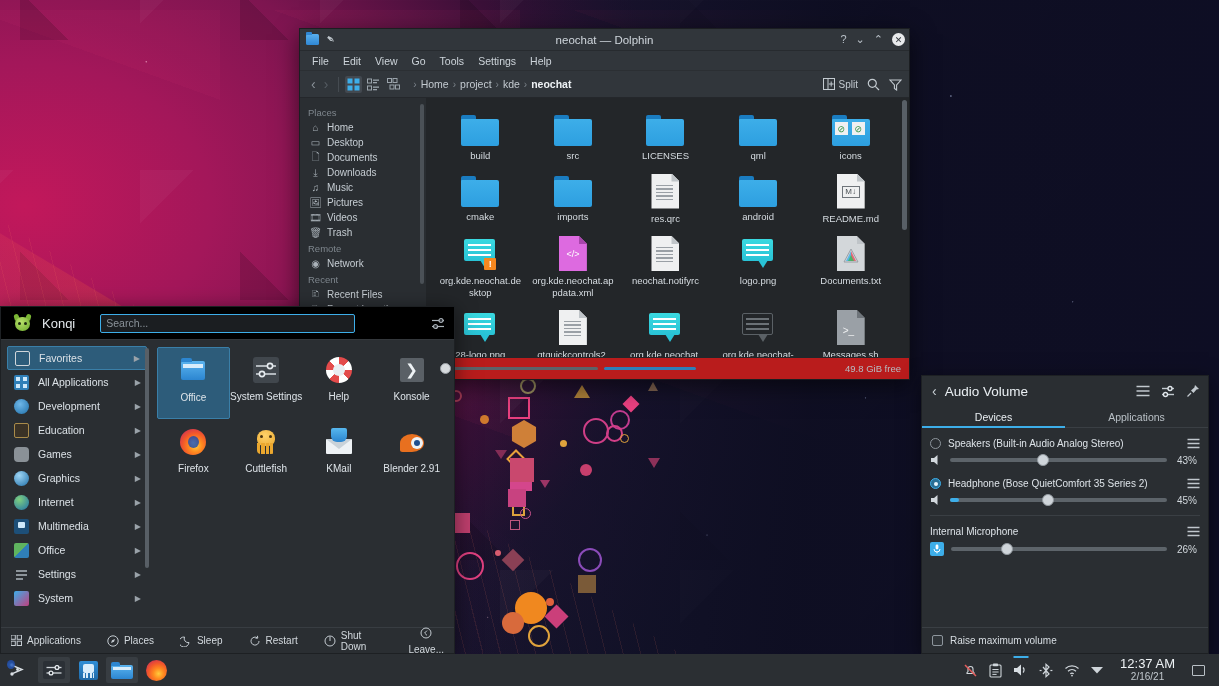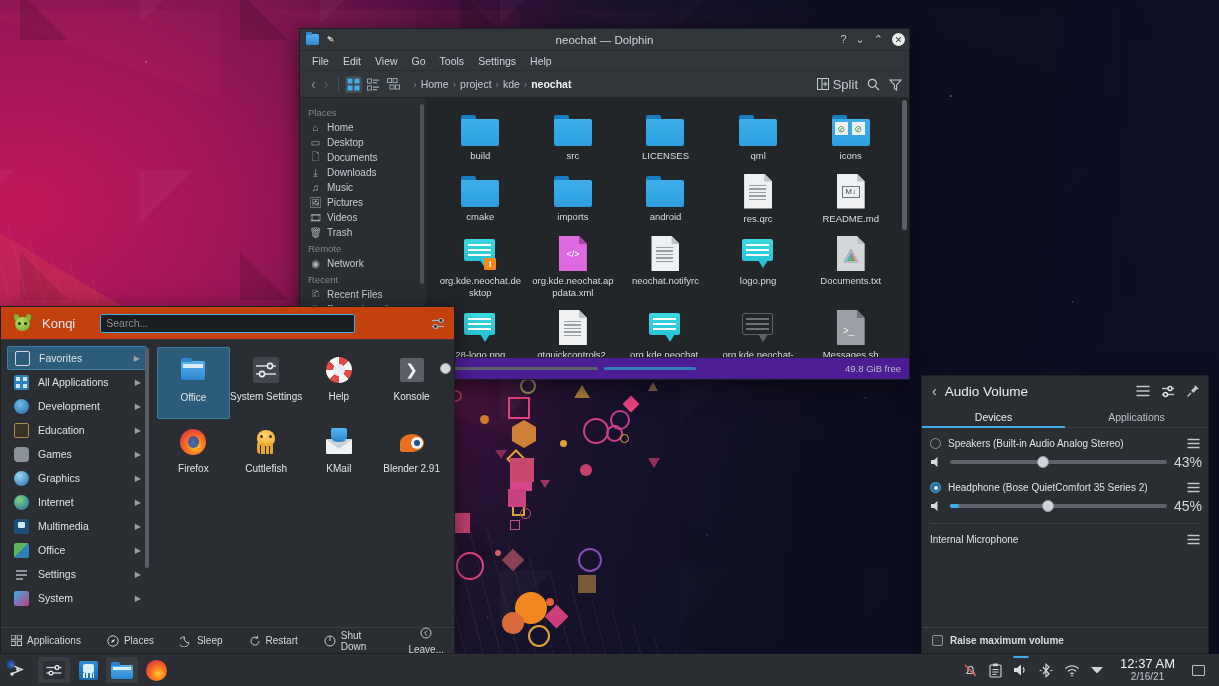--- a/index.html
+++ b/index.html
@@ -127,21 +127,21 @@
   .viewbtn {
     width: 17px; height: 17px; display: flex; align-items: center; justify-content: center;
     margin-right: 3px; border-radius: 2px;
   }
   .viewbtn.active { background: #434950; }
   .bc { display: flex; align-items: center; margin-left: 4px; }
   .bc-sep { color: #7b838a; font-size: 10px; padding: 0 4px; }
   .bc-item { color: #c3cad0; font-size: 10.5px; }
   .bc-item.cur { color: #eef2f5; font-weight: bold; }
   .tb-right2 { margin-left: auto; display: flex; align-items: center; gap: 9px; }
-  .split-btn { display: flex; align-items: center; gap: 4px; color: #c3cad0; font-size: 13px; }
+  .split-btn { display: flex; align-items: center; gap: 4px; color: #c3cad0; font-size: 10px; }
 
   .dbody { flex: 1; display: flex; min-height: 0; background: #232629; }
   .places {
     width: 126px; background: #2a2e32; padding: 6px 0 0 0;
     position: relative; overflow: hidden; flex-shrink: 0;
   }
   .pl-head { color: #7e868d; font-size: 9.5px; padding: 3px 0 2px 8px; }
   .pl-item { display: flex; align-items: center; gap: 6px; padding: 2px 0 2px 10px; color: #c6cdd3; font-size: 10px; }
   .pl-ico { width: 11px; height: 11px; display: flex; align-items: center; justify-content: center; color: #aab2b9; font-size: 10px; }
   .pl-scroll {
@@ -207,42 +207,42 @@
   .ic-bubble .badge {
     position: absolute; right: 1px; bottom: 1px; width: 12px; height: 12px;
     background: #f5871f; color: #fff; font-size: 9px; font-weight: bold;
     display: flex; align-items: center; justify-content: center; border-radius: 1px;
   }
   .ic-bubble.outline .bub { background: none; border: 1.5px solid #5b6166; }
   .ic-bubble.outline .tail { border-top-color: #5b6166; }
   .ic-bubble.outline .bl { background: repeating-linear-gradient(#6b7176 0 2px, transparent 2px 5px); }
 
   .dstatus {
-    height: 22px; background: #4c1d95; border-top: 1px solid #22262a;
+    height: 22px; background: #b91c1c; border-top: 1px solid #22262a;
     display: flex; align-items: center; padding: 0 8px; gap: 10px;
   }
   .dstatus .txt { color: #b6bdc3; font-size: 9.5px; white-space: nowrap; }
   .zoomslider { flex: 1; display: flex; align-items: center; justify-content: center; gap: 0; position: relative; max-width: 290px; }
   .zs-track-l { height: 3px; width: 35px; background: #2f7fb8; border-radius: 2px; }
   .zs-track-r { height: 3px; flex: 1; background: #5c6369; border-radius: 2px; }
   .zs-handle {
     width: 11px; height: 11px; border-radius: 50%;
     background: #d6dadd; border: 1px solid #9aa0a6; margin: 0 -1px; z-index: 2;
   }
   .zs-line2 { height: 3px; width: 92px; background: #2f7fb8; border-radius: 2px; margin-left: 6px; }
   .dstatus .free { color: #b6bdc3; font-size: 9.5px; margin-left: auto; white-space: nowrap; }
   .dscroll {
     position: absolute; right: 2px; top: 2px; width: 5px; height: 130px;
     background: #585f66; border-radius: 3px;
   }
 
   
   #kickoff {
     position: absolute; left: 0; top: 306px; width: 455px; height: 348px;
-    background: #c2410c; border: 1px solid #1d2023;
+    background: #000000; border: 1px solid #1d2023;
     box-shadow: 0 4px 20px rgba(0,0,0,0.5);
     display: flex; flex-direction: column;
   }
   .k-head {
     height: 33px; display: flex; align-items: center; gap: 10px;
     padding: 0 8px 0 12px; border-bottom: 1px solid #34383c;
   }
   .k-avatar {
     width: 19px; height: 19px; position: relative; flex-shrink: 0;
   }
@@ -345,23 +345,23 @@
   .a-mic-btn {
     width: 14px; height: 14px; background: #3daee9; border-radius: 2px;
     display: flex; align-items: center; justify-content: center; font-size: 9px; color: #fff;
   }
   .a-track { flex: 1; height: 4px; background: #5d646a; border-radius: 2px; position: relative; }
   .a-track .fill { position: absolute; left: 0; top: 0; bottom: 0; background: #3daee9; border-radius: 2px; }
   .a-track .knob {
     position: absolute; top: 50%; transform: translate(-50%, -50%);
     width: 12px; height: 12px; border-radius: 50%; background: #cfd5da; border: 1px solid #949ba1;
   }
-  .a-pct { color: #d2d8dd; font-size: 14px; width: 26px; text-align: center; }
+  .a-pct { color: #d2d8dd; font-size: 10px; width: 26px; text-align: center; }
   .a-sep { height: 1px; background: #3a3f44; margin: 9px 0 8px; }
-  .a-foot { height: 26px; border-top: 1px solid #3a3f44; display: flex; align-items: center; padding: 0 10px; gap: 7px; font-weight: bold; }
+  .a-foot { height: 26px; border-top: 1px solid #3a3f44; display: flex; align-items: center; padding: 0 10px; gap: 7px; }
   .a-check { width: 11px; height: 11px; border: 1px solid #8d959c; border-radius: 2px; background: #2f3438; }
   .a-checklbl { color: #d7dde2; font-size: 10px; }
 
   
   #panel {
     position: absolute; left: 0; bottom: 0; width: 1219px; height: 32px;
     background: #2b2f33; display: flex; align-items: center;
   }
   .p-launcher { width: 36px; height: 32px; display: flex; align-items: center; justify-content: center; }
   .p-tasks { display: flex; align-items: center; gap: 2px; padding-left: 2px; }
@@ -633,33 +633,33 @@
             <div class="fname">cmake</div>
           </div>
           <div class="fitem">
             <div class="ic-folder">
                 <div class="tab"></div>
                 <div class="body"></div>
               </div>
             <div class="fname">imports</div>
           </div>
           <div class="fitem">
-            <div class="ic-folder">
-                <div class="tab"></div>
-                <div class="body"></div>
-              </div>
-            <div class="fname">android</div>
-          </div>
-          <div class="fitem">
             <div class="ic-doc">
                 <div class="pg"></div>
                 <div class="fold"></div>
                 <div class="lines"></div>
               </div>
             <div class="fname">res.qrc</div>
+          </div>
+          <div class="fitem">
+            <div class="ic-folder">
+                <div class="tab"></div>
+                <div class="body"></div>
+              </div>
+            <div class="fname">android</div>
           </div>
           <div class="fitem">
             <div class="ic-doc">
               <div class="pg"></div>
                 <div class="fold"></div>
               <div style="position:absolute;left:5px;top:12px;width:18px;height:12px;border:1px solid #6e747a;display:flex;align-items:center;justify-content:center;font-size:8px;color:#4a5055;">M↓</div>
             </div>
             <div class="fname">README.md</div>
           </div>
 
@@ -1088,20 +1088,34 @@
       <div class="a-dev">
         <div class="a-devrow">
           <span class="a-devname">Internal Microphone</span>
           <span class="a-menu">
             <svg width="13" height="11" viewBox="0 0 13 11">
                 <line x1="0.5" y1="1.5" x2="12.5" y2="1.5" stroke="#c0c7cd" stroke-width="1.5"></line>
                 <line x1="0.5" y1="5.5" x2="12.5" y2="5.5" stroke="#c0c7cd" stroke-width="1.5"></line>
                 <line x1="0.5" y1="9.5" x2="12.5" y2="9.5" stroke="#c0c7cd" stroke-width="1.5"></line>
               </svg>
           </span>
+        </div>
+        <div class="a-sliderrow">
+          <span class="a-mic-btn">
+            <svg width="8" height="10" viewBox="0 0 8 10">
+                <rect x="2.6" y="0.5" width="2.8" height="5" rx="1.4" fill="#fff"></rect>
+                <path d="M1 5 A3 3 0 0 0 7 5" fill="none" stroke="#fff" stroke-width="1"></path>
+                <line x1="4" y1="7.6" x2="4" y2="9.4" stroke="#fff" stroke-width="1"></line>
+              </svg>
+          </span>
+          <div class="a-track">
+            <div class="fill" style="width:0%"></div>
+            <div class="knob" style="left:26%"></div>
+          </div>
+          <span class="a-pct">26%</span>
         </div>
       </div>
     </div>
 
     <div class="a-foot">
       <span class="a-check"></span>
       <span class="a-checklbl">Raise maximum volume</span>
     </div>
   </div>
 

